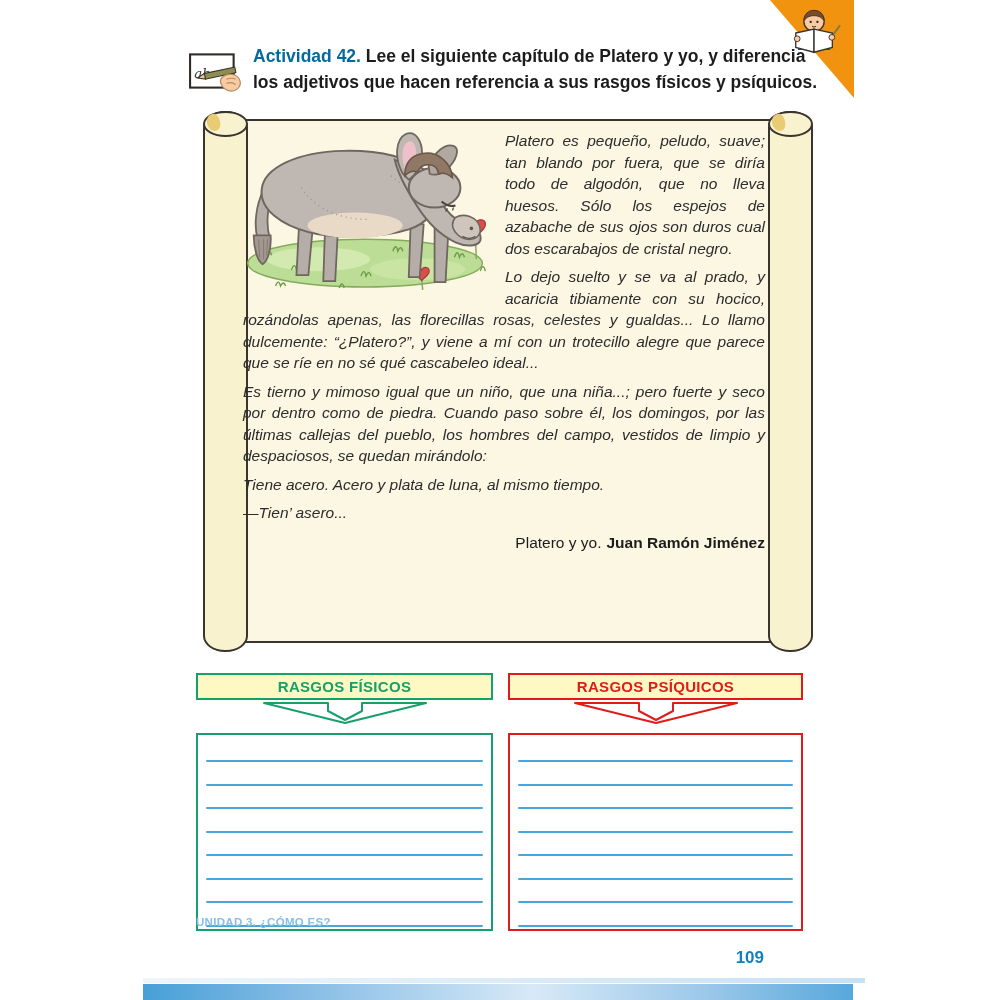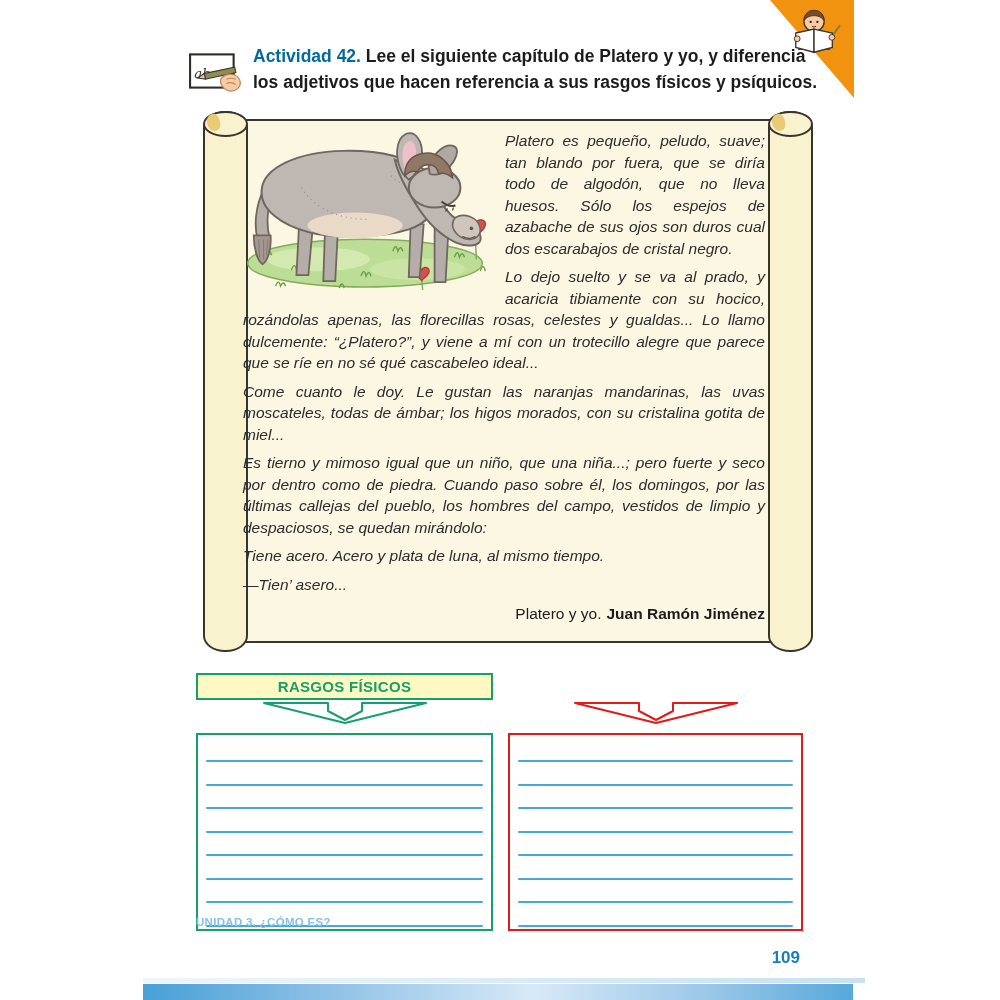--- a/index.html
+++ b/index.html
@@ -46,21 +46,21 @@
   .col-arrow-0{left:260px;}
   .col-arrow-1{left:571px;}
   .answer-box{position:absolute;top:733px;height:198px;border:2px solid;box-sizing:border-box;
               background:#fff;padding-top:25px;}
   .answer-box-0{left:196px;width:297px;}
   .answer-box-1{left:508px;width:295px;}
   .rule{height:2px;margin:0 8px 21.5px 8px;border-radius:1px;}
 
   
   .unit-label{position:absolute;left:196px;top:916px;font-size:11.5px;font-weight:bold;letter-spacing:.3px;}
-  .page-number{position:absolute;left:740px;top:948px;width:60px;text-align:right;
+  .page-number{position:absolute;left:704px;top:948px;width:60px;text-align:right;
                font-size:17px;font-weight:bold;}
   .bar-thin{position:absolute;left:143px;top:978px;width:722px;height:5px;
             background:linear-gradient(90deg,#eef5fb,#c7e1f3);}
   .bar-thick{position:absolute;left:143px;top:984px;width:710px;height:16px;
             background:linear-gradient(90deg,#47a0d7 0%,#7fb9e3 20%,#d7e9f7 55%,#9ac7e9 80%,#57a8dc 100%);}
 </style>
 </head>
 <body>
 
 <div class="page">
@@ -140,30 +140,30 @@
       <path d="M220,107 q7,4 13,0" stroke="#5f564f" stroke-width="1.3" fill="none"></path>
       <path d="M199,72 q7,6 14,4" stroke="#4a423c" stroke-width="2" fill="none"></path>
       <path d="M205,79 l-2,3 M211,78 l-1,3" stroke="#4a423c" stroke-width="1.2" fill="none"></path>
       <path d="M160,44 C151,28 153,9 163,4 C173,0 181,12 179,28 C178,38 172,46 166,50 Z" fill="#bfb7b1" stroke="#6f665f" stroke-width="1.8"></path>
       <path d="M163,41 C158,29 159,15 165,12 C171,9 175,18 173,29 C172,36 169,40 166,42 Z" fill="#eec1ca"></path>
       <path d="M186,36 C192,22 203,13 211,16 C218,19 214,31 204,40 C198,45 191,46 187,44 Z" fill="#b1a8a1" stroke="#6f665f" stroke-width="1.8"></path>
       <path d="M162,46 q0,-16 13,-21 q14,-5 25,4 q9,7 10,19 q-7,-6 -14,-4 q-1,-8 -9,-9 q-9,-1 -12,7 q-7,-2 -13,4 z" fill="#8f7866" stroke="#6b5648" stroke-width="1.6"></path>
     </svg>
     <p>Platero es pequeño, peludo, suave; tan blando por fuera, que se diría todo de algodón, que no lleva huesos. Sólo los espejos de azabache de sus ojos son duros cual dos escarabajos de cristal negro.</p>
     <p>Lo dejo suelto y se va al prado, y acaricia tibiamente con su hocico, rozándolas apenas, las florecillas rosas, celestes y gualdas... Lo llamo dulcemente: “¿Platero?”, y viene a mí con un trotecillo alegre que parece que se ríe en no sé qué cascabeleo ideal...</p>
-    <p>Come cuanto le doy. Le gustan las naranjas mandarinas, las uvas moscateles, todas de ámbar; los higos morados, con su cristalina gotita de miel...</p>
     <p>Es tierno y mimoso igual que un niño, que una niña...; pero fuerte y seco por dentro como de piedra. Cuando paso sobre él, los domingos, por las últimas callejas del pueblo, los hombres del campo, vestidos de limpio y despaciosos, se quedan mirándolo:</p>
     <p>Tiene acero. Acero y plata de luna, al mismo tiempo.</p>
     <p>—Tien’ asero...</p>
     <div class="attribution">
       <span>Platero y yo.</span><span class="attr-author">Juan Ramón Jiménez</span>
     </div>
   </div>
 
   <div class="col-title col-title-0" style="color: rgb(22, 160, 109); border-color: rgb(22, 160, 109);">RASGOS FÍSICOS</div>
+  <div class="col-title col-title-1" style="color: rgb(224, 27, 27); border-color: rgb(224, 27, 27);">RASGOS PSÍQUICOS</div>
 
   <svg class="col-arrow col-arrow-0" viewBox="0 0 170 24">
     <path d="M4,2 L68,2 L68,10 L85,19 L102,10 L102,2 L166,2 L85,22 Z" fill="#ffffff" stroke="#16a06d" stroke-width="2" stroke-linejoin="round"></path>
   </svg>
   <svg class="col-arrow col-arrow-1" viewBox="0 0 170 24">
     <path d="M4,2 L68,2 L68,10 L85,19 L102,10 L102,2 L166,2 L85,22 Z" fill="#ffffff" stroke="#e01b1b" stroke-width="2" stroke-linejoin="round"></path>
   </svg>
 
   <div class="answer-box answer-box-0" style="border-color: rgb(22, 160, 109);">
       <div class="rule" style="background: rgb(71, 167, 218);"></div>

